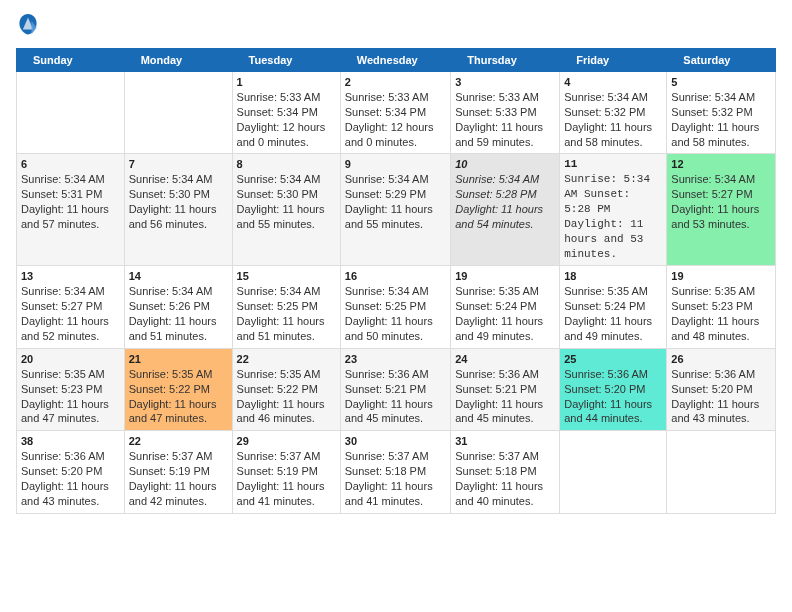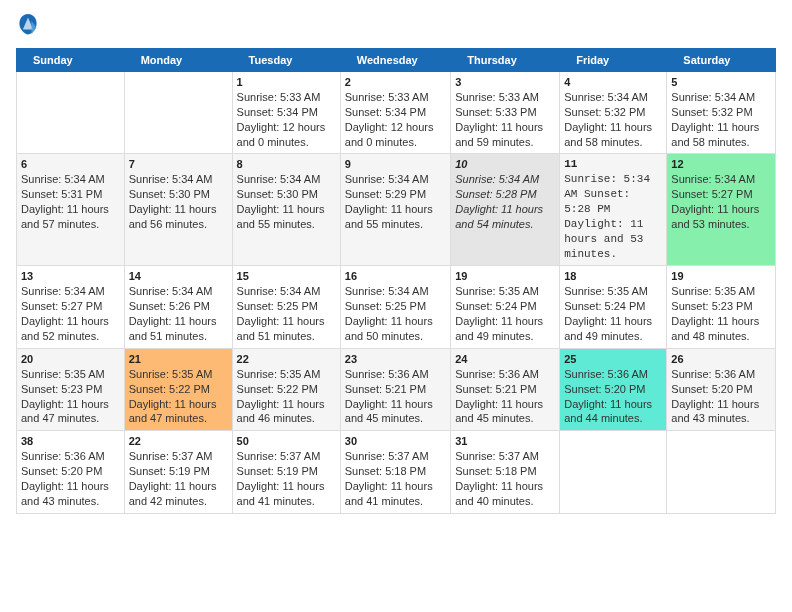--- a/index.html
+++ b/index.html
@@ -339,21 +339,21 @@
 and 43 minutes.</div>
           </td>
           <td>
             <div class="day-number">22</div>
             <div class="day-info">Sunrise: 5:37 AM
 Sunset: 5:19 PM
 Daylight: 11 hours
 and 42 minutes.</div>
           </td>
           <td>
-            <div class="day-number">50</div>
+            <div class="day-number">29</div>
             <div class="day-info">Sunrise: 5:37 AM
 Sunset: 5:19 PM
 Daylight: 11 hours
 and 41 minutes.</div>
           </td>
           <td>
             <div class="day-number">30</div>
             <div class="day-info">Sunrise: 5:37 AM
 Sunset: 5:18 PM
 Daylight: 11 hours

